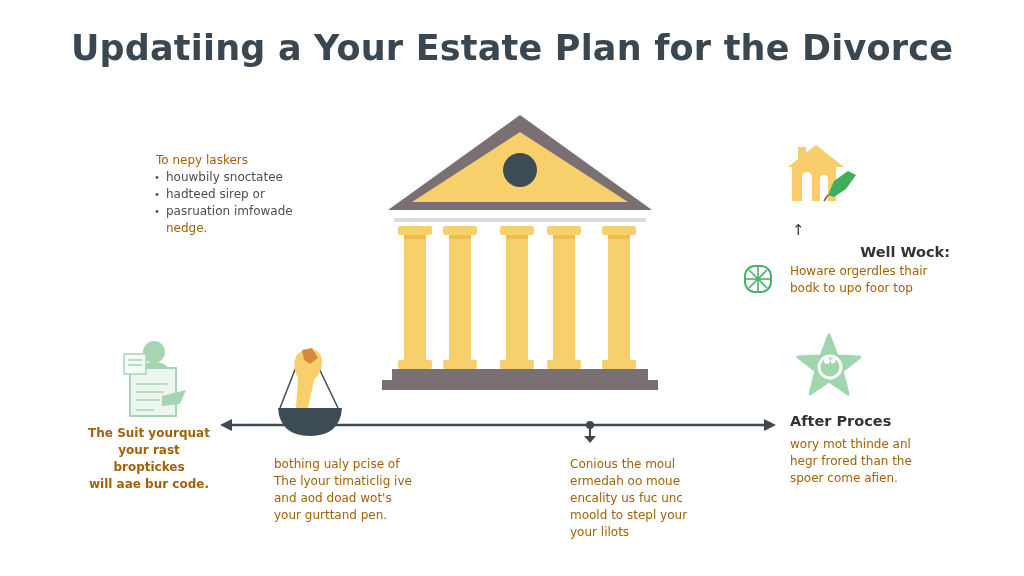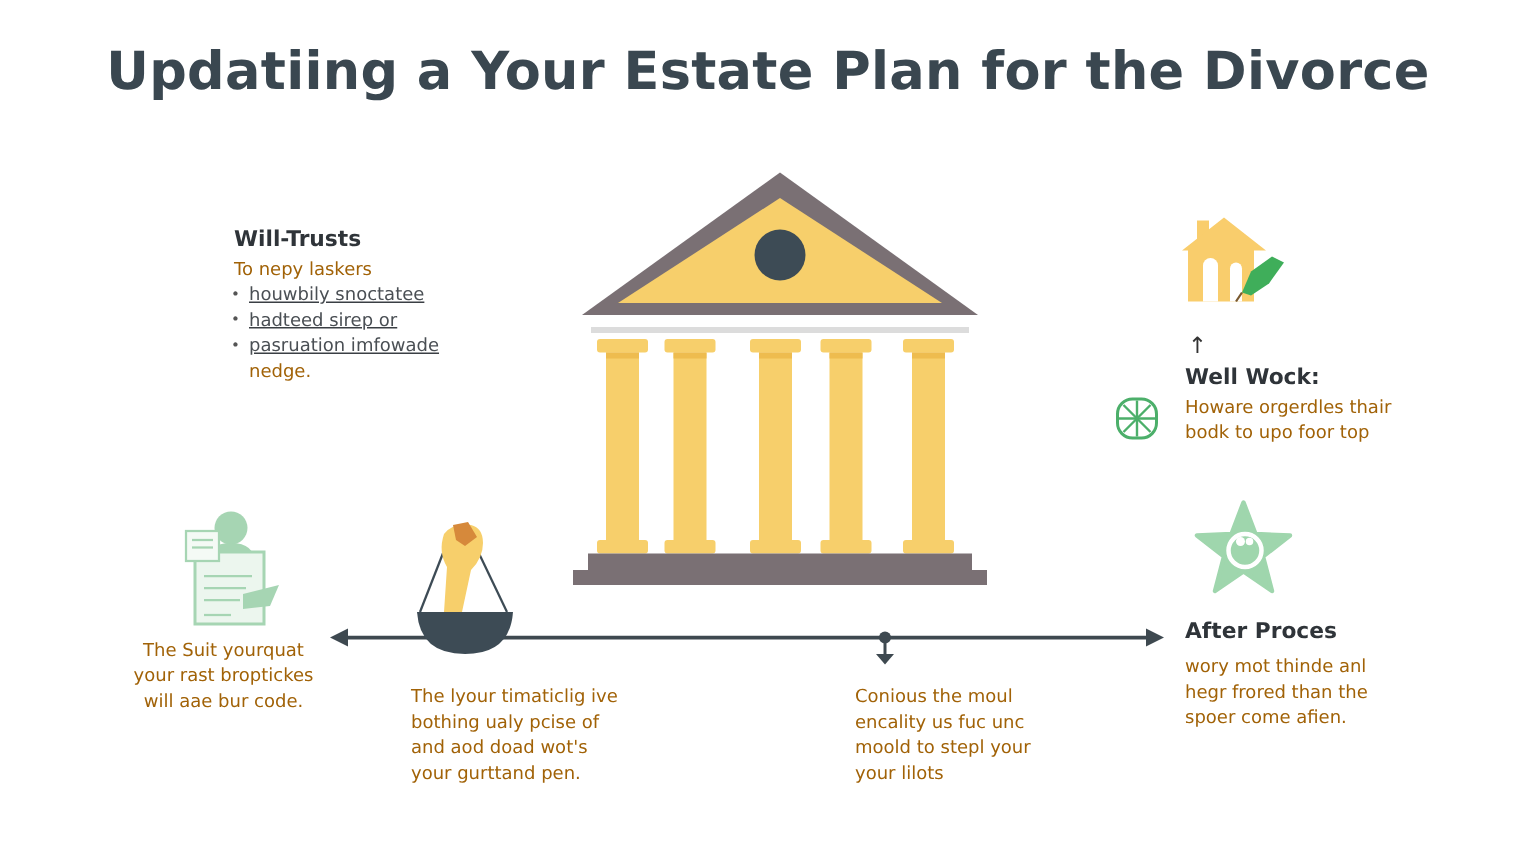--- a/index.html
+++ b/index.html
@@ -40,21 +40,20 @@
     .txt {
       font-size: 12px;
       line-height: 17px;
       color: #a16207;
       margin: 0;
     }
     .bullets {
       list-style: none;
       margin: 0;
       padding: 0;
-      text-decoration: underline;
     }
     .bullets li {
       font-size: 12px;
       line-height: 17px;
       color: #4a4f54;
       position: relative;
       padding-left: 12px;
     }
     .bullets li::before {
       content: "•";
@@ -67,21 +66,20 @@
     .center { text-align: center; }
   </style>
 </head>
 <body>
 
 <div class="canvas">
 
   <h1 class="title">Updatiing a Your Estate Plan for the Divorce</h1>
 
   <div class="abs" style="left:156px; top:152px; width:180px;">
-    <p class="heading">Will-Trusts</p>
     <p class="txt">To nepy laskers</p>
     <ul class="bullets" style="margin-left:-2px;">
       <li>houwbily snoctatee</li>
       <li>hadteed sirep or</li>
       <li>pasruation imfowade</li>
     </ul>
     <p class="txt" style="padding-left:10px;">nedge.</p>
   </div>
 
   <svg class="abs" style="left:380px; top:110px;" width="280" height="285" viewBox="0 0 280 285">
@@ -129,21 +127,21 @@
     <rect x="12" y="4" width="8" height="14" fill="#f9cd6c"></rect>
     <polygon points="30,2 58,24 50,24 50,58 6,58 6,24 2,24" fill="#f9cd6c"></polygon>
     <path d="M16,58 V34 a5,5 0 0 1 10,0 V58 Z" fill="#ffffff"></path>
     <path d="M34,58 V36 a4,4 0 0 1 8,0 V58 Z" fill="#ffffff"></path>
     <path d="M42,52 l6,-14 l14,-10 l8,4 l-10,14 l-12,8 z" fill="#3fae5a"></path>
     <line x1="42" y1="52" x2="38" y2="58" stroke="#7a5a30" stroke-width="1.5"></line>
   </svg>
 
   <div class="abs" style="left:790px; top:222px; width:160px;">
     <div style="font-size:15px; line-height:16px; margin-left:2px; color:#333;">↑</div>
-    <p class="heading" style="margin-top:6px;">Well Wock:</p>
+    <p class="heading" style="margin-top:6px;text-align:right;">Well Wock:</p>
     <p class="txt">Howare orgerdles thair</p>
     <p class="txt">bodk to upo foor top</p>
   </div>
 
   <svg class="abs" style="left:743px; top:264px;" width="30" height="30" viewBox="0 0 30 30">
     <rect x="2" y="2" width="26" height="26" rx="10" fill="none" stroke="#4caf6a" stroke-width="2"></rect>
     <g stroke="#4caf6a" stroke-width="1.6">
       <line x1="15" y1="3" x2="15" y2="27"></line>
       <line x1="3" y1="15" x2="27" y2="15"></line>
       <line x1="6" y1="6" x2="24" y2="24"></line>
@@ -174,21 +172,21 @@
       <line x1="8" y1="20" x2="22" y2="20"></line>
       <line x1="8" y1="25" x2="22" y2="25"></line>
       <line x1="16" y1="44" x2="48" y2="44"></line>
       <line x1="16" y1="52" x2="44" y2="52"></line>
       <line x1="16" y1="60" x2="40" y2="60"></line>
       <line x1="16" y1="70" x2="34" y2="70"></line>
     </g>
     <path d="M42,56 l24,-6 l-6,14 l-18,2 z" fill="#a6d5b3"></path>
   </svg>
 
-  <div class="abs center" style="left:84px; top:425px; width:130px;">
+  <div class="abs center" style="left:84px; top:425px; width:130px;font-weight:bold;">
     <p class="txt">The Suit yourquat</p>
     <p class="txt">your rast broptickes</p>
     <p class="txt">will aae bur code.</p>
   </div>
 
   <svg class="abs" style="left:218px; top:414px;" width="560" height="30" viewBox="0 0 560 30">
     <line x1="10" y1="11" x2="548" y2="11" stroke="#3e4950" stroke-width="2.5"></line>
     <polygon points="2,11 14,5 14,17" fill="#3e4950"></polygon>
     <polygon points="558,11 546,5 546,17" fill="#3e4950"></polygon>
     <circle cx="372" cy="11" r="4" fill="#3e4950"></circle>
@@ -198,26 +196,27 @@
 
   <svg class="abs" style="left:274px; top:346px;" width="72" height="94" viewBox="0 0 72 94">
     <line x1="24" y1="16" x2="6" y2="62" stroke="#3d4b55" stroke-width="1.5"></line>
     <line x1="42" y1="16" x2="64" y2="62" stroke="#3d4b55" stroke-width="1.5"></line>
     <path d="M22,10 q6,-8 18,-6 q8,2 8,12 q0,10 -8,18 l-6,28 h-12 l2,-30 q-6,-10 -2,-22 z" fill="#f7cf6b"></path>
     <path d="M28,4 l10,-2 l6,10 l-8,6 l-6,-4 z" fill="#d6893b"></path>
     <path d="M4,62 h64 q-2,28 -32,28 q-30,0 -32,-28 z" fill="#3d4b55"></path>
   </svg>
 
   <div class="abs" style="left:274px; top:456px; width:170px;">
+    <p class="txt">bothing ualy pcise of</p>
     <p class="txt">The lyour timaticlig ive</p>
-    <p class="txt">bothing ualy pcise of</p>
     <p class="txt">and aod doad wot's</p>
     <p class="txt">your gurttand pen.</p>
   </div>
 
   <div class="abs" style="left:570px; top:456px; width:150px;">
     <p class="txt">Conious the moul</p>
+    <p class="txt">ermedah oo moue</p>
     <p class="txt">encality us fuc unc</p>
     <p class="txt">moold to stepl your</p>
     <p class="txt">your lilots</p>
   </div>
 
 </div>
 
 </body></html>

